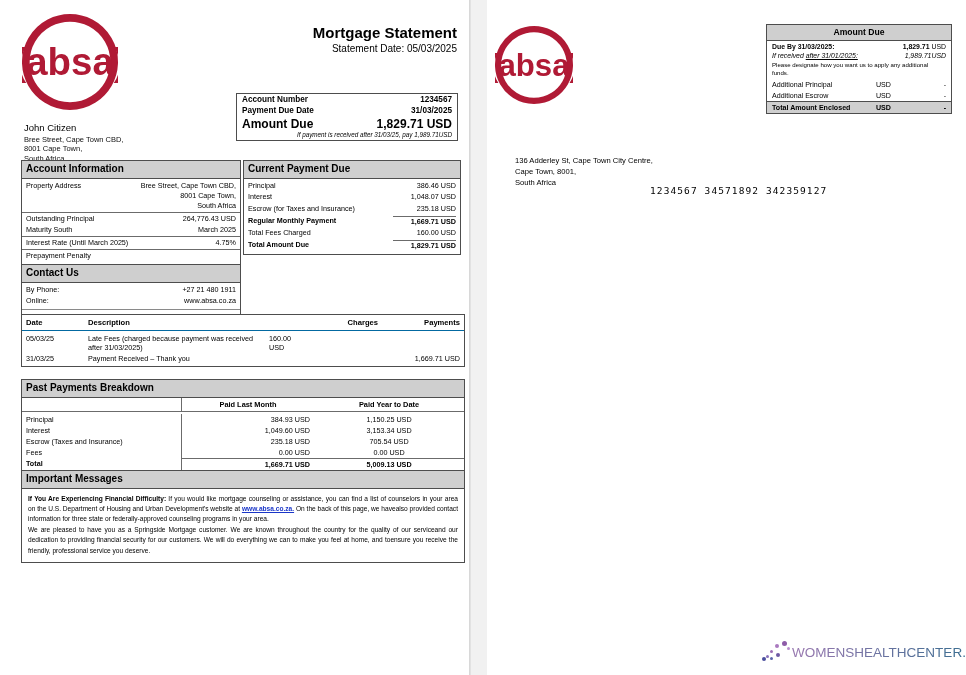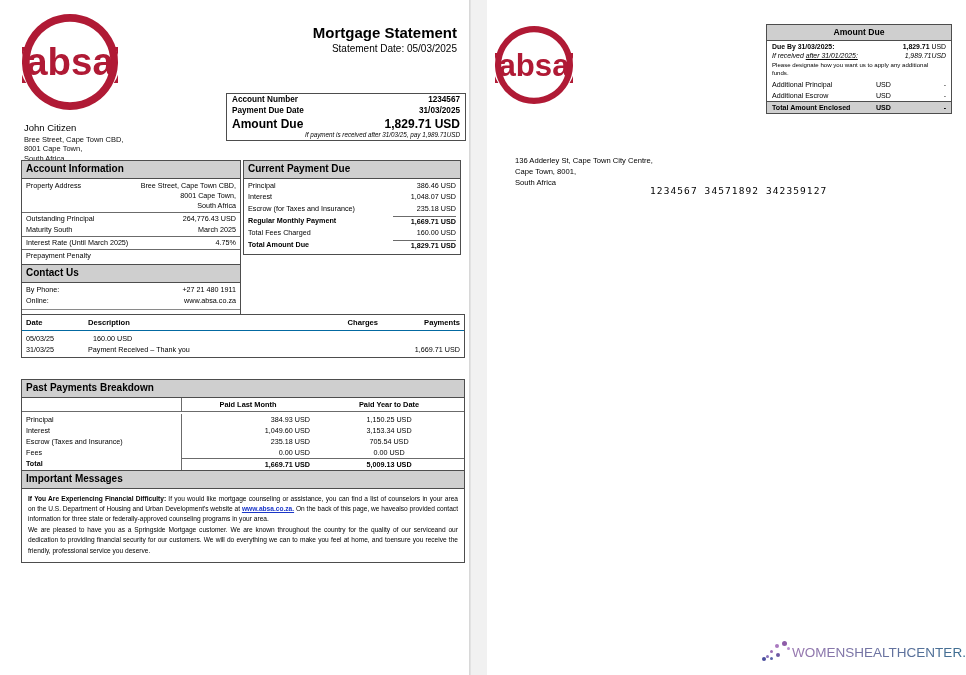--- a/index.html
+++ b/index.html
@@ -34,21 +34,21 @@
   
   .box{border:1px solid #4d4d4d;box-sizing:border-box;background:#fff;}
   .bar{background:#cfcfcf;border-bottom:1px solid #4d4d4d;font-weight:bold;font-size:10px;padding:2px 4px;line-height:1.25;}
   .row{display:flex;justify-content:space-between;font-size:7.2px;padding:1px 4px;line-height:1.35;}
   .row .lbl{white-space:nowrap;}
   .row .val{text-align:right;white-space:nowrap;}
   .rule-top{border-top:1px solid #6b6b6b;}
   .b{font-weight:bold;}
 
   
-  #acct-summary{position:absolute;left:226px;top:93px;width:240px;}
+  #acct-summary{position:absolute;left:236px;top:93px;width:222px;}
   #acct-summary .r1{display:flex;justify-content:space-between;font-size:8.2px;font-weight:bold;padding:1px 5px;}
   #acct-summary .r2{display:flex;justify-content:space-between;font-size:12px;font-weight:bold;padding:1px 5px 0 5px;}
   #acct-summary .note{font-size:6.3px;font-style:italic;text-align:right;padding:0 5px 2px 5px;}
 
   
   #acct-info{position:absolute;left:21px;top:160px;width:220px;}
   #acct-info .addr-row{display:flex;justify-content:space-between;font-size:7.2px;padding:2px 4px 1px 4px;}
   #acct-info .addr-row .val{text-align:right;line-height:1.4;}
 
   
@@ -230,20 +230,21 @@
   <div class="box" id="txn">
     <div class="hdr">
       <div class="c-date">Date</div>
       <div class="c-desc">Description</div>
       <div class="c-chg">Charges</div>
       <div class="c-pay">Payments</div>
     </div>
     <div class="trow" style="padding-top:3px;">
       <div class="c-date">05/03/25</div>
       <div class="c-desc">
+        <span class="d-txt">Late Fees (charged because payment was received after 31/03/2025)</span>
         <span class="d-amt">160.00 USD</span>
       </div>
       <div class="c-chg"></div>
       <div class="c-pay"></div>
     </div>
     <div class="trow" style="padding-bottom:3px;">
       <div class="c-date">31/03/25</div>
       <div class="c-desc">
         <span class="d-txt">Payment Received – Thank you</span>
         <span class="d-amt"></span>

